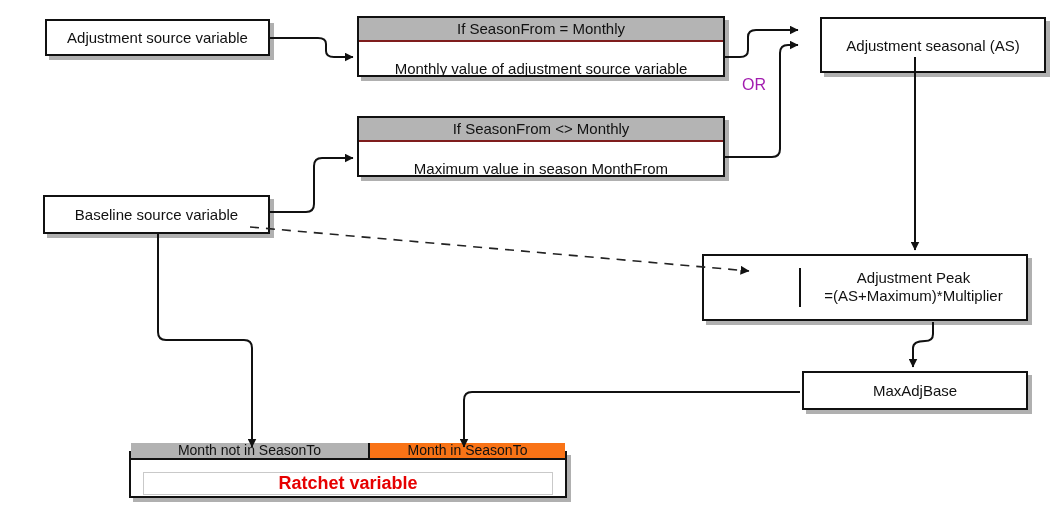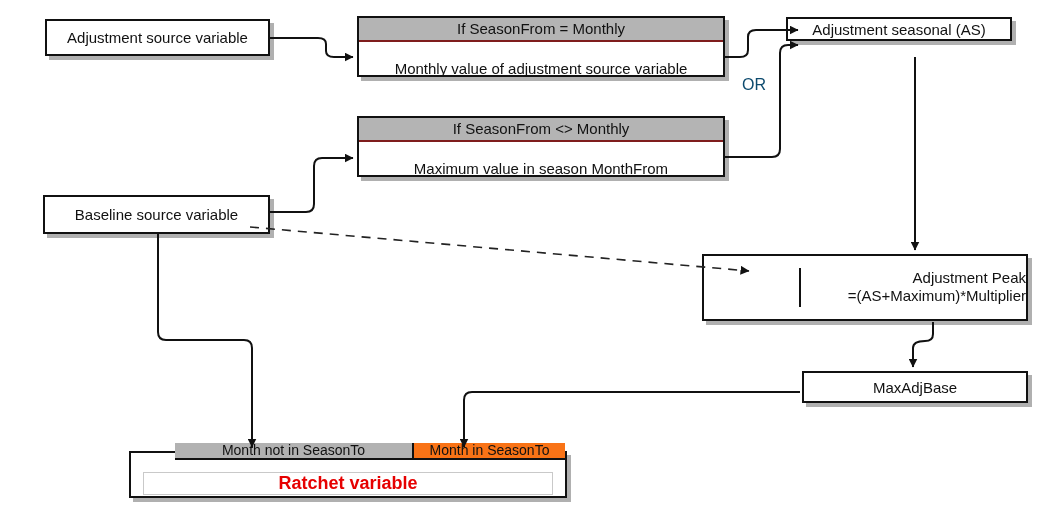--- a/index.html
+++ b/index.html
@@ -17,61 +17,61 @@
     border: 2px solid #111;
     box-shadow: 4px 4px 0 0 #b0b0b0;
     font-size: 15px;
     display: flex; align-items: center; justify-content: center;
     text-align: center;
   }
 
   
   #box-adj-source   { left: 45px;  top: 19px;  width: 225px; height: 37px; }
   #box-baseline     { left: 43px;  top: 195px; width: 227px; height: 39px; }
-  #box-as           { left: 786px; top: 17px;  width: 226px; height: 24px; }
-  #box-maxadjbase   { left: 802px; top: 371px; width: 226px; height: 32px; }
+  #box-as           { left: 820px; top: 17px;  width: 226px; height: 56px; }
+  #box-maxadjbase   { left: 802px; top: 371px; width: 226px; height: 39px; }
 
   
   .rule-box { flex-direction: column; align-items: stretch; justify-content: flex-start; }
   #box-monthly { left: 357px; top: 16px;  width: 368px; height: 61px; }
   #box-season  { left: 357px; top: 116px; width: 368px; height: 61px; }
   .rule-header {
     background: #b4b4b4;
     border-bottom: 2px solid #7f1d1d;
     height: 24px; line-height: 22px;
     text-align: center; flex: 0 0 auto;
   }
   .rule-body {
     flex: 1 1 auto; text-align: center; padding-top: 18px;
   }
 
   
   #box-peak { left: 702px; top: 254px; width: 326px; height: 67px; flex-direction: column; align-items: stretch; }
   .peak-top { display: flex; flex: 0 0 39px; }
   .peak-empty-cell { flex: 0 0 97px; border-right: 2px solid #111; background: #fff; }
-  .peak-main-cell { flex: 1 1 auto; text-align: right; line-height: 18px; padding-top: 1px; }
+  .peak-main-cell { flex: 1 1 auto; text-align: center; line-height: 18px; padding-top: 1px; }
   .peak-footer {
     flex: 1 1 auto; background: #b4b4b4; border-top: 2px solid #111;
     display: flex; align-items: center; justify-content: center;
   }
 
   
   #box-ratchet { left: 129px; top: 451px; width: 438px; height: 47px; flex-direction: column; align-items: stretch; font-size: 14px; }
-  .ratchet-headers { display: flex; flex: 0 0 16px; border-bottom: 2px solid #111; margin-left: 44px; }
+  .ratchet-headers { display: flex; flex: 0 0 16px; border-bottom: 2px solid #111; }
   .ratchet-header-left  { flex: 0 0 239px; background: #b2b2b2; border-right: 2px solid #111; text-align: center; line-height: 15px; }
   .ratchet-header-right { flex: 1 1 auto;  background: #f97316; text-align: center; line-height: 15px; }
   .ratchet-body { flex: 1 1 auto; padding: 12px; }
   .ratchet-inner {
     border: 1px solid #c9c9c9; height: 100%;
     display: flex; align-items: center; justify-content: center;
     color: #e60000; font-weight: bold; font-size: 18px;
   }
 
   
-  #or-label { position: absolute; left: 736px; top: 76px; width: 36px; text-align: center; font-size: 16px; color: #0c4a6e; }
+  #or-label { position: absolute; left: 736px; top: 76px; width: 36px; text-align: center; font-size: 16px; color: #a21caf; }
 
   
   #wires { position: absolute; left: 0; top: 0; width: 1055px; height: 529px; pointer-events: none; }
 </style>
 </head>
 <body>
 
 <div id="canvas">
 
   <div class="node" id="box-adj-source">

